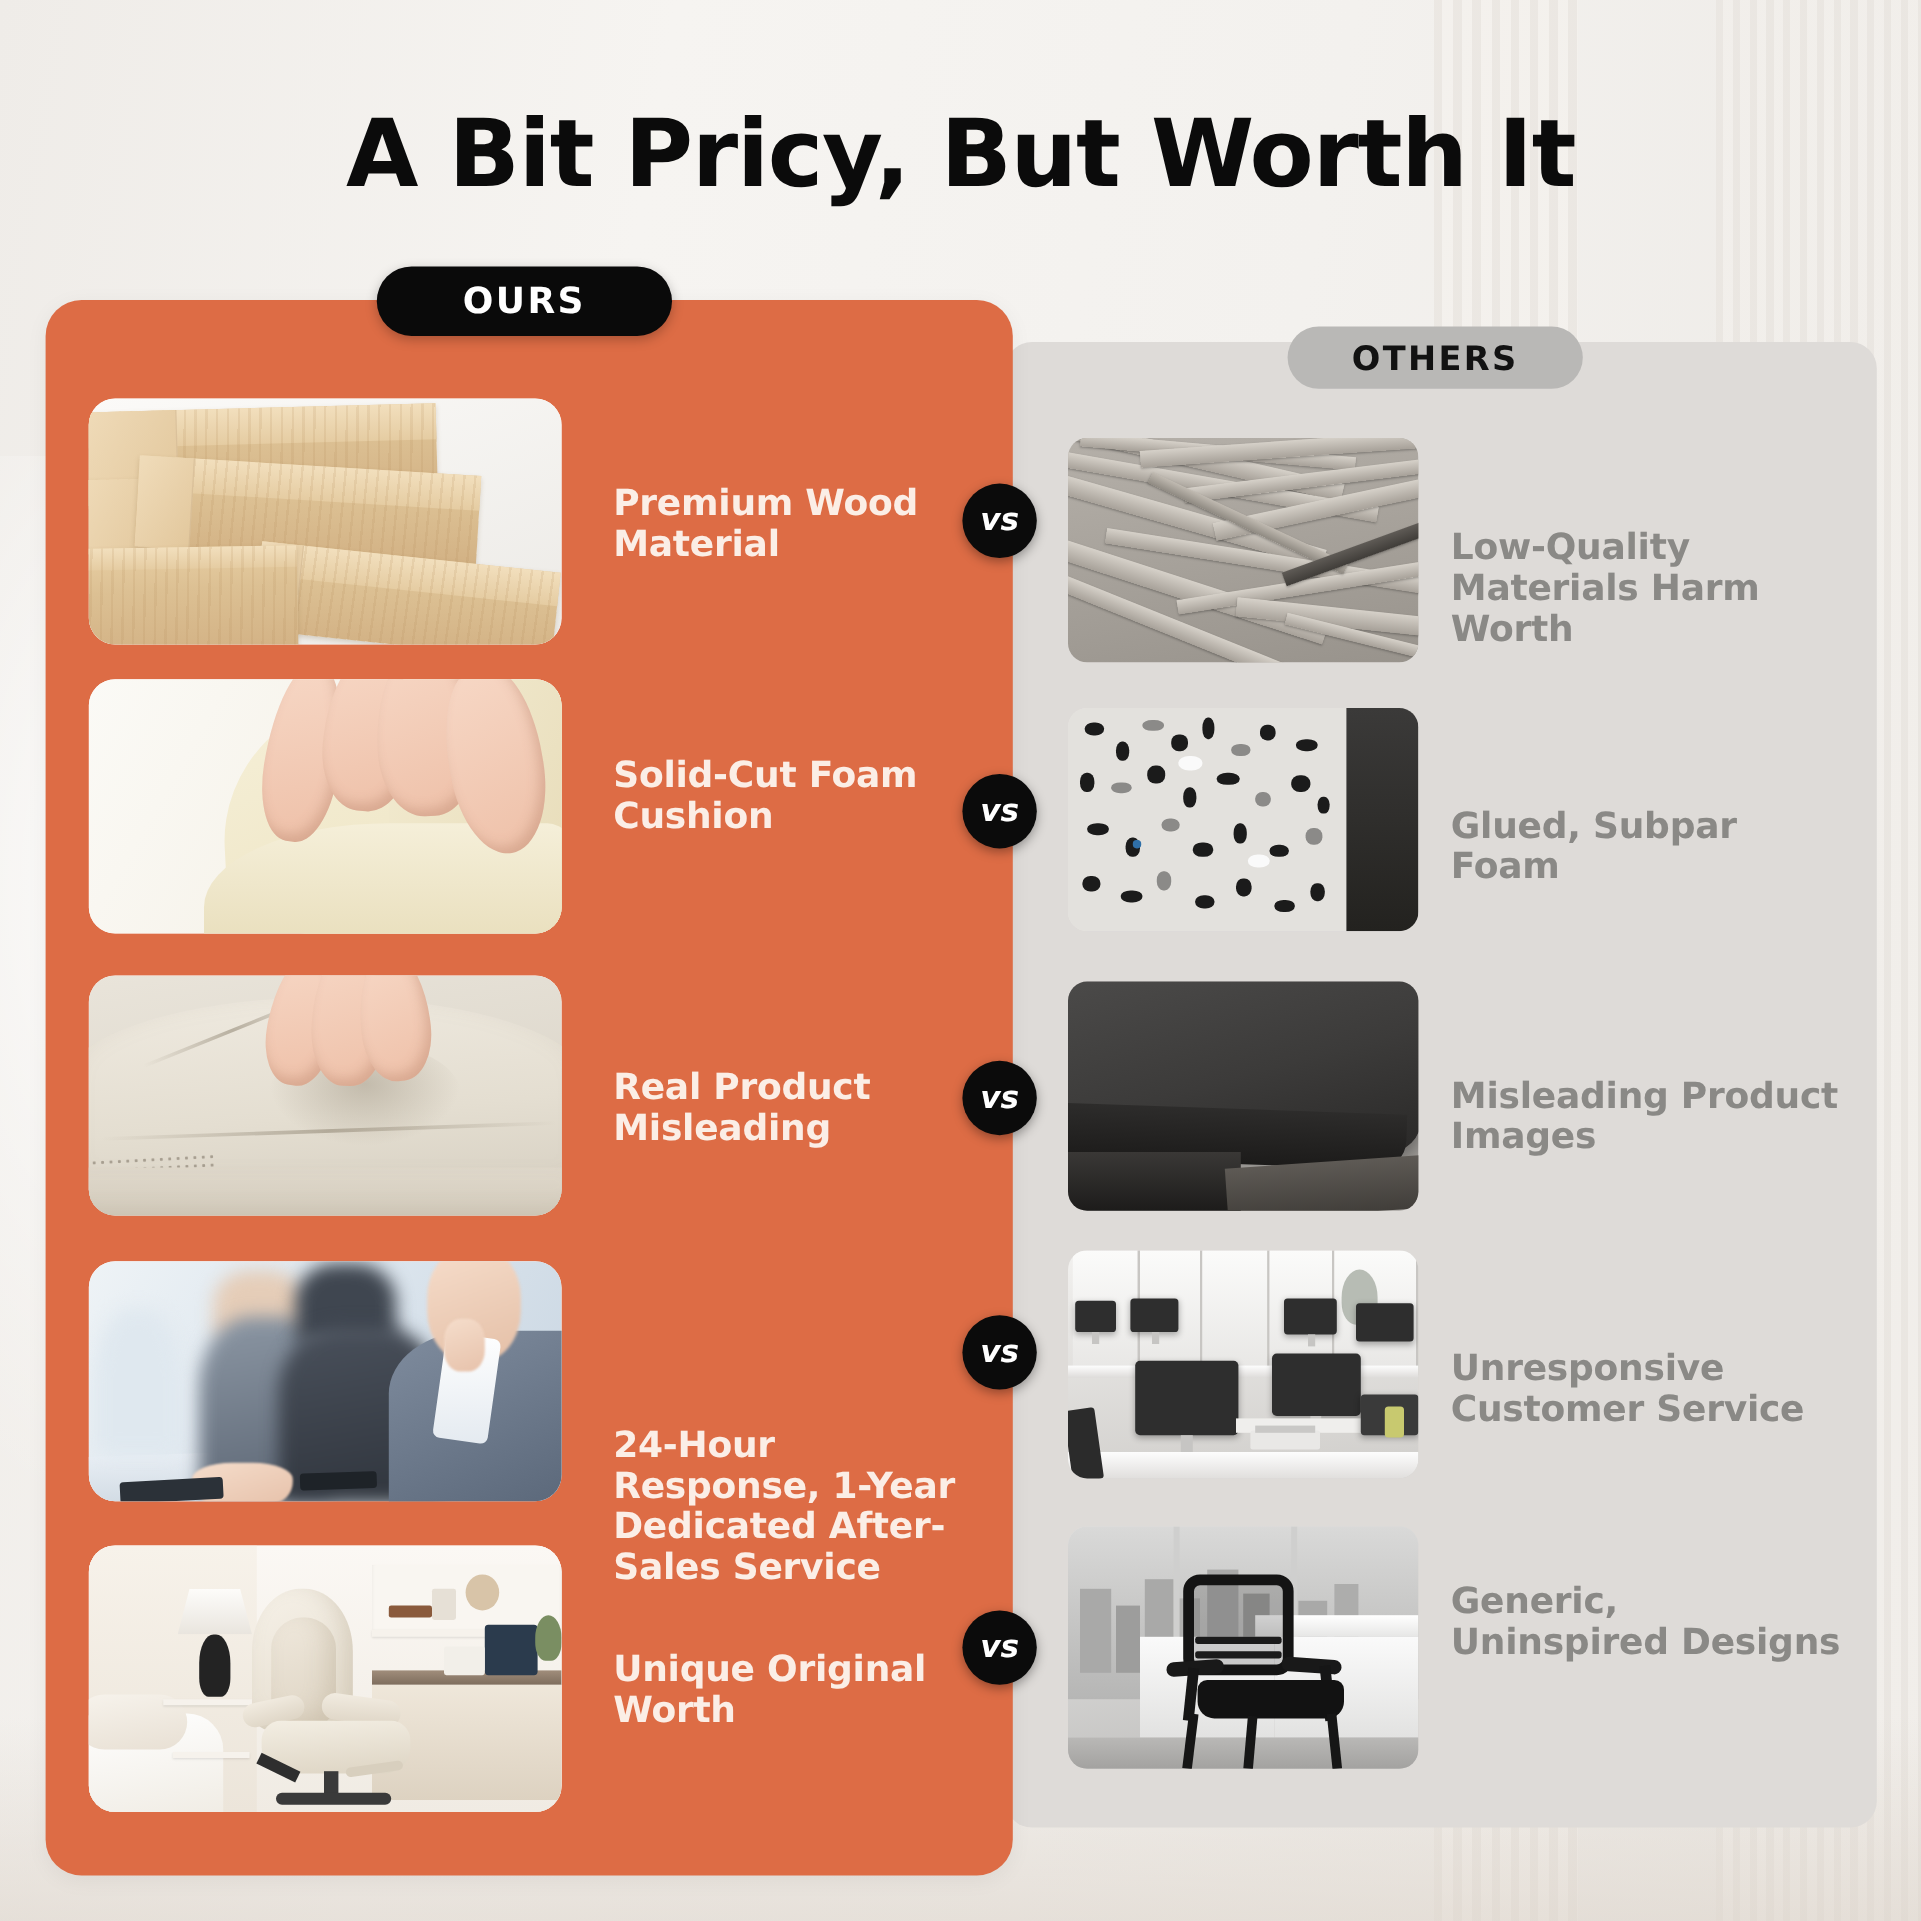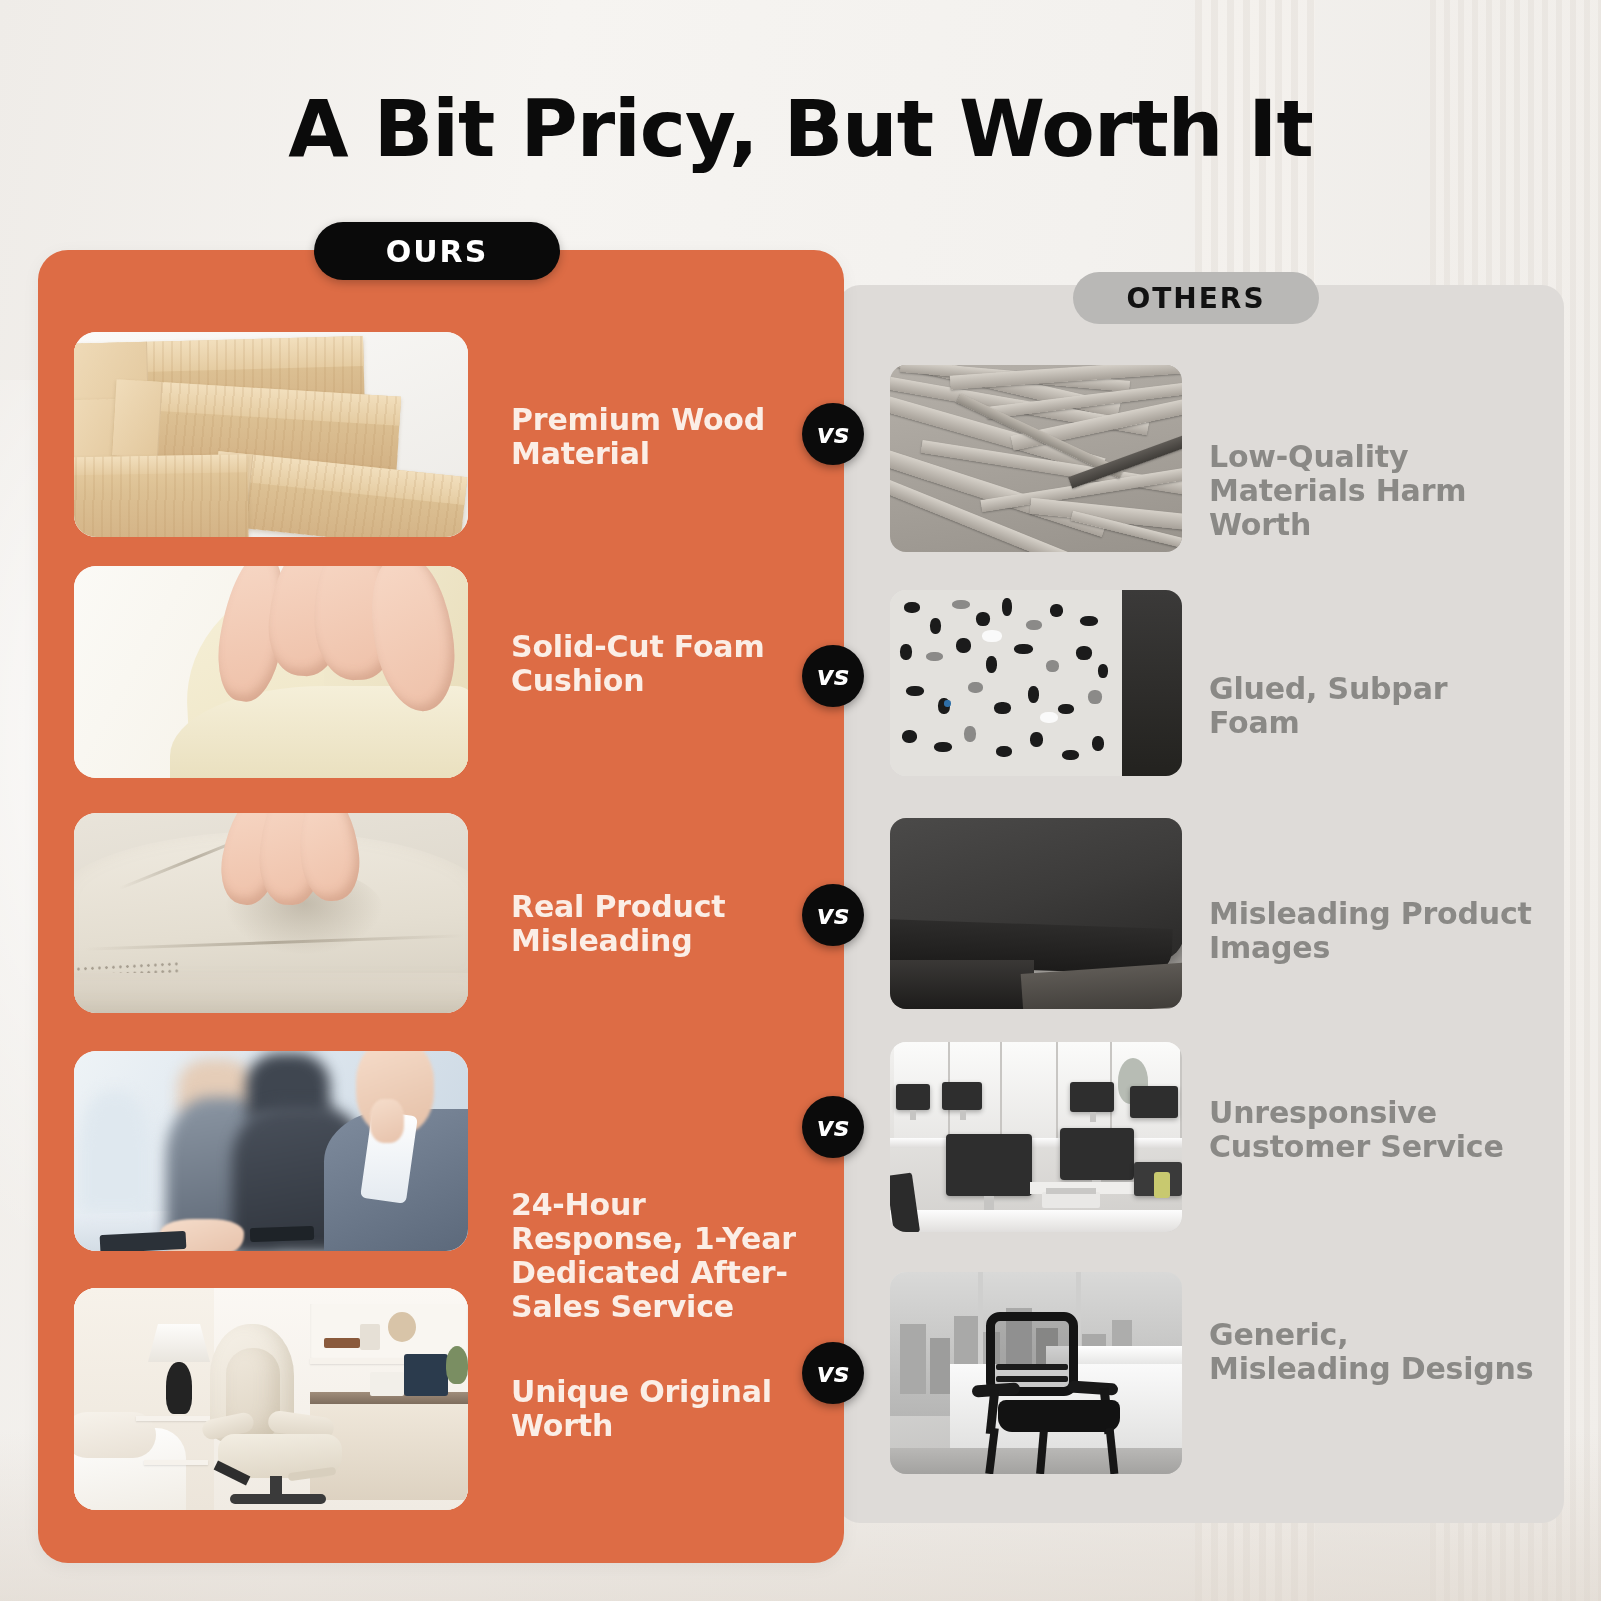--- a/index.html
+++ b/index.html
@@ -489,21 +489,21 @@
     <div class="mon-stand" style="left:202px;top:138px;width:9px;height:14px"></div>
     <div class="desk-w" style="left:0;top:168px;width:292px;height:24px"></div>
     <div class="desk-w" style="left:140px;top:140px;width:152px;height:12px;background:#efeeec"></div>
     <div class="mon-stand" style="left:152px;top:150px;width:58px;height:16px;background:#e9e8e6;border-radius:2px"></div>
     <div class="mon-stand" style="left:156px;top:146px;width:50px;height:6px;background:#c9c8c6"></div>
     <div class="monitor" style="left:244px;top:120px;width:48px;height:34px;background:#3a3a3a"></div>
     <div class="mon-stand" style="left:0;top:132px;width:26px;height:60px;background:#2b2b2b;border-radius:3px;transform:rotate(-8deg)"></div>
     <div class="plantg" style="left:264px;top:130px;width:16px;height:26px;background:#c8c96f;border-radius:3px"></div>
   </div>
 
-  <div class="label-r" style="top:1096px">Unresponsive Customer Service</div>
+  <div class="label-r" style="top:1124px">Unresponsive Customer Service</div>
 </div>
 
 <div class="row">
 
   <div class="photo-l" style="top:1288px;height:222px">
     <div class="ph bed-bg"></div>
     <div class="bed-wall" style="left:0;top:0;width:394px;height:222px"></div>
     <div class="bed-wall" style="left:0;top:0;width:140px;height:222px;background:linear-gradient(180deg,#f7f2ea,#ece5da)"></div>
     <div class="bed-bedding" style="left:-8px;top:140px;width:120px;height:86px"></div>
     <div class="bed-bedding" style="left:-10px;top:124px;width:92px;height:46px;background:linear-gradient(170deg,#f7f3ec,#e8e0d4);border-radius:24px"></div>
@@ -558,14 +558,14 @@
     <div class="mesh-armr" style="left:82px;top:112px;width:48px;height:12px;transform:rotate(-4deg)"></div>
     <div class="mesh-armr" style="left:178px;top:110px;width:50px;height:12px;transform:rotate(4deg)"></div>
     <div class="mesh-leg" style="left:98px;top:118px;width:9px;height:44px;transform:rotate(6deg)"></div>
     <div class="mesh-leg" style="left:212px;top:116px;width:9px;height:46px;transform:rotate(-6deg)"></div>
     <div class="mesh-seat" style="left:108px;top:128px;width:122px;height:32px"></div>
     <div class="mesh-leg" style="left:98px;top:156px;width:8px;height:46px;transform:rotate(7deg)"></div>
     <div class="mesh-leg" style="left:148px;top:158px;width:8px;height:44px;transform:rotate(5deg)"></div>
     <div class="mesh-leg" style="left:218px;top:156px;width:8px;height:46px;transform:rotate(-6deg)"></div>
   </div>
 
-  <div class="label-r" style="top:1318px">Generic, Misleading Designs</div>
+  <div class="label-r" style="top:1318px">Generic, Uninspired Designs</div>
 </div>
 
 </body></html>

